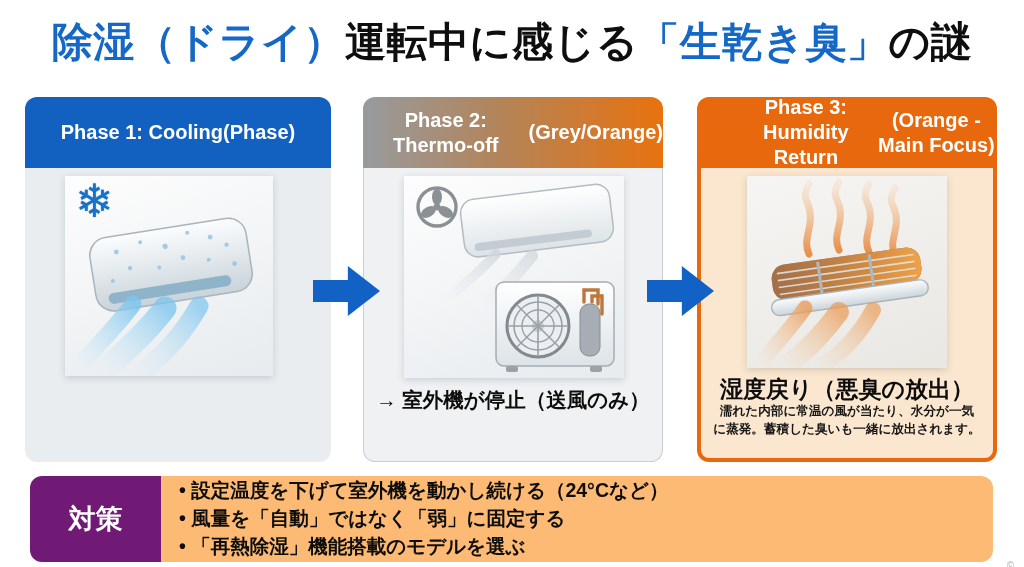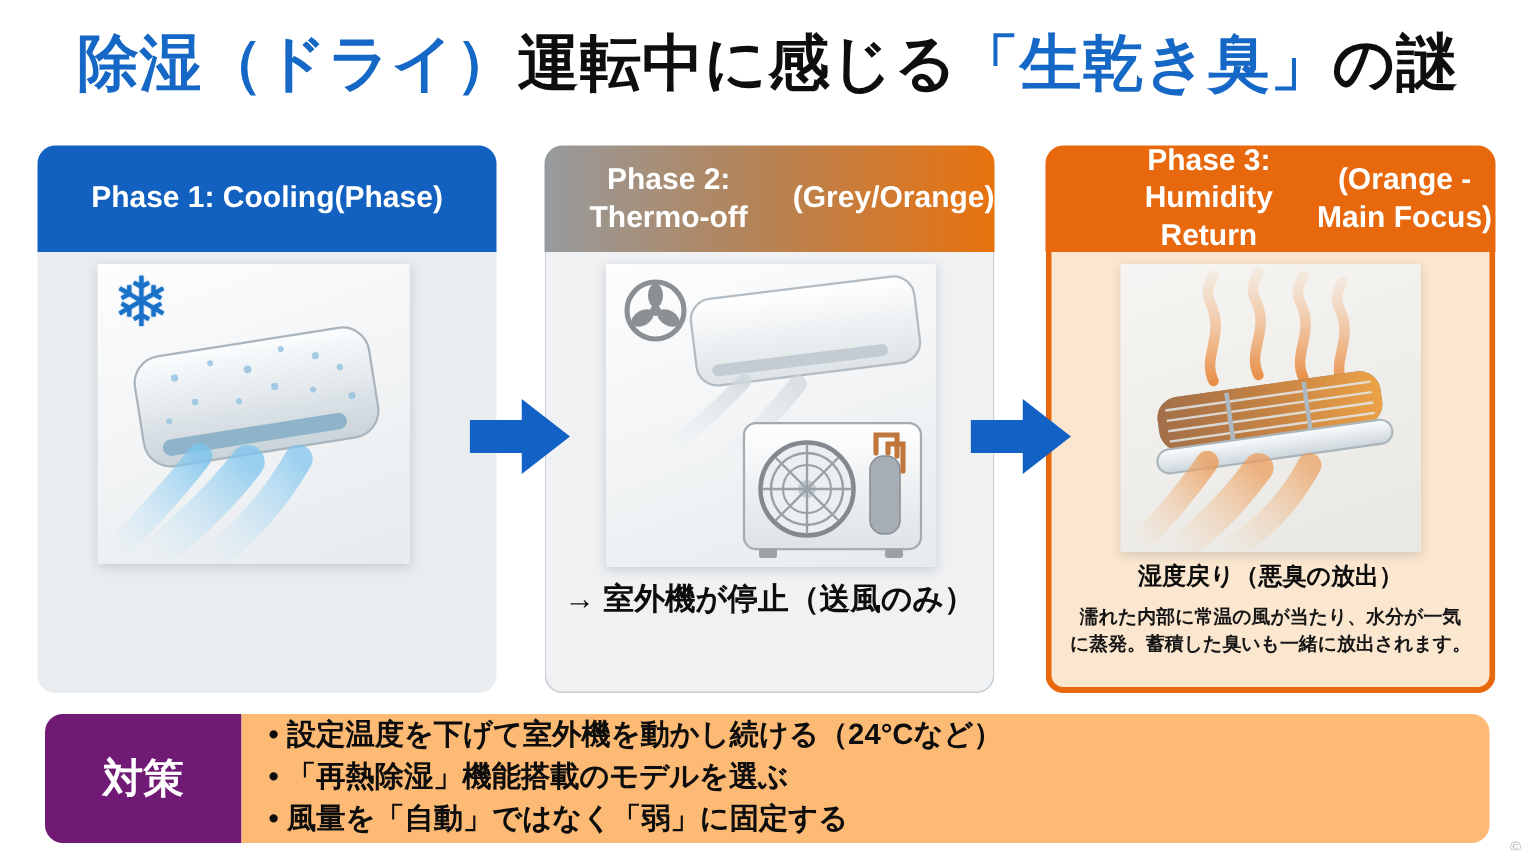--- a/index.html
+++ b/index.html
@@ -36,21 +36,21 @@
   .card2 .imgbox { left:40px;  width:220px; height:202px; }
   .card3 .imgbox { left:46px;  width:200px; height:192px; background:linear-gradient(160deg,#f6f5f3 0%, #e9e7e2 100%); }
 
   .snowflake { position:absolute; top:2px; left:10px; font-size:46px; color:#1a72c8;
                line-height:1; text-shadow:0 0 1px #1a72c8; }
   .fanicon { position:absolute; top:8px; left:10px; width:46px; height:46px; }
 
   .caption { position:absolute; left:0; width:100%; text-align:center; color:#0d0d0d; font-weight:800; }
   .card1 .caption, .card2 .caption { top:218px; font-size:20.5px; line-height:1.38; }
   .card3 .caption-title { position:absolute; top:206px; left:0; width:100%; text-align:center;
-                          font-size:16px; font-weight:800; color:#0d0d0d; }
+                          font-size:23px; font-weight:800; color:#0d0d0d; }
   .card3 .caption-desc { position:absolute; top:234px; left:8px; width:calc(100% - 16px); text-align:center;
                          font-size:12.6px; font-weight:700; color:#161616; line-height:1.45; }
 
   
   .arrow { position:absolute; width:67px; height:50px; background:#1261c4;
            clip-path:polygon(0 28%, 52% 28%, 52% 0, 100% 50%, 52% 100%, 52% 72%, 0 72%); }
   .arrow1 { left:313px; top:266px; }
   .arrow2 { left:647px; top:266px; }
 
   
@@ -246,21 +246,21 @@
   </div>
 
   <div class="arrow arrow1"></div>
   <div class="arrow arrow2"></div>
 
   <div class="taisaku">
     <div class="taisaku-label">対策</div>
     <div class="taisaku-content">
       <ul>
         <li>設定温度を下げて室外機を動かし続ける（24°Cなど）</li>
+        <li>風量を「自動」ではなく「弱」に固定する</li>
         <li>「再熱除湿」機能搭載のモデルを選ぶ</li>
-        <li>風量を「自動」ではなく「弱」に固定する</li>
       </ul>
     </div>
   </div>
 
   <div class="watermark">©</div>
 
 </div>
 
 </body></html>

